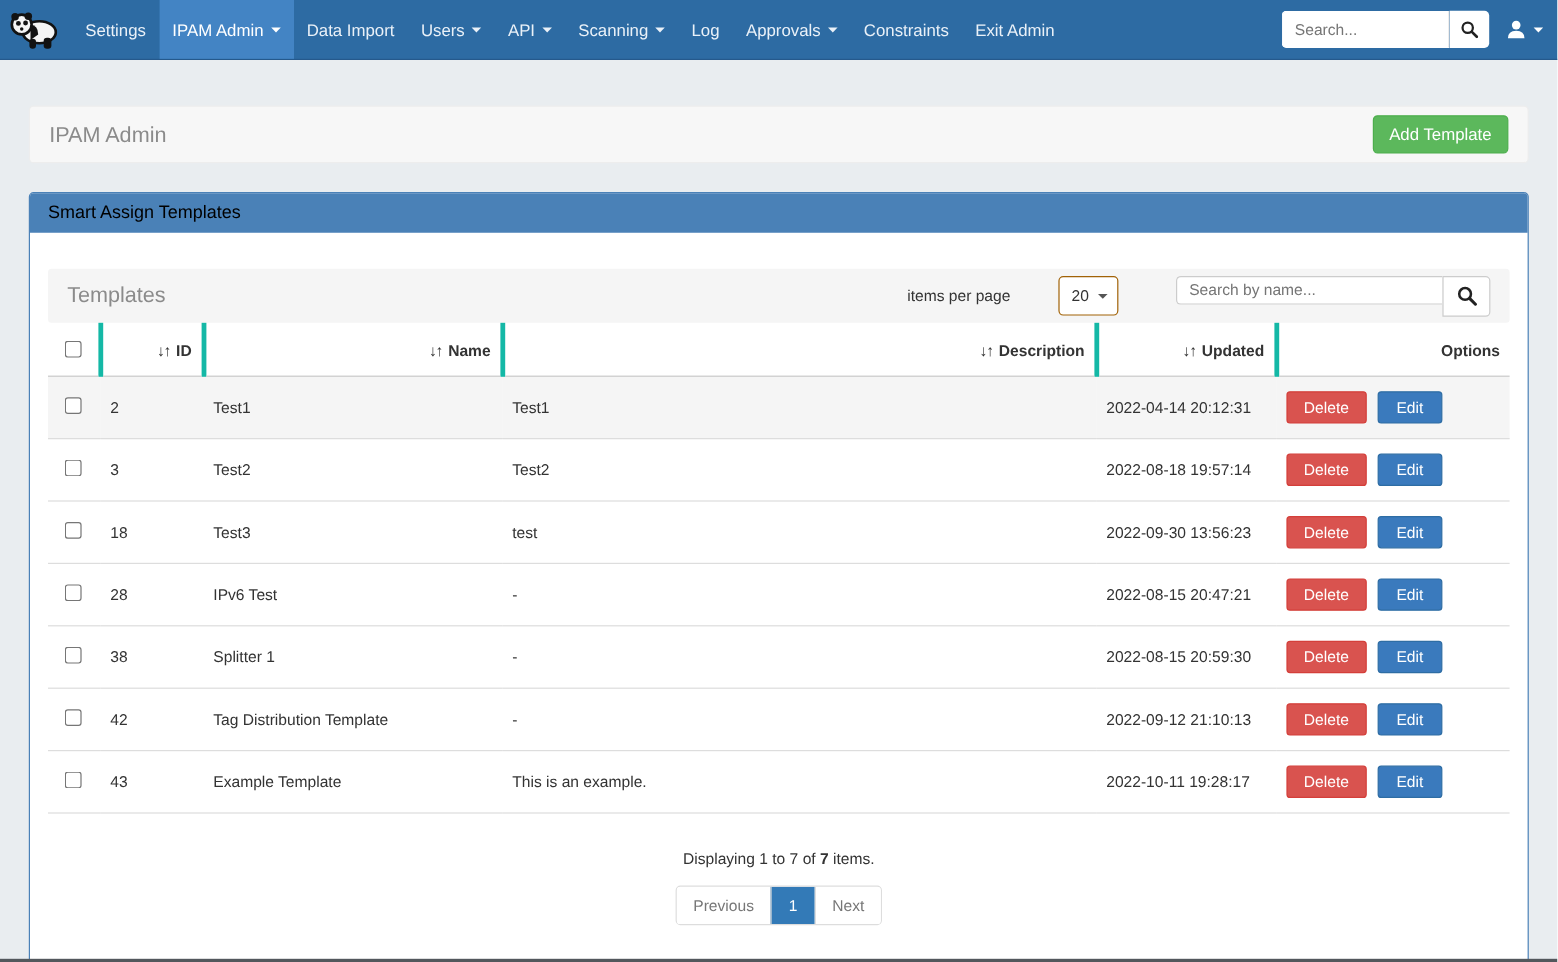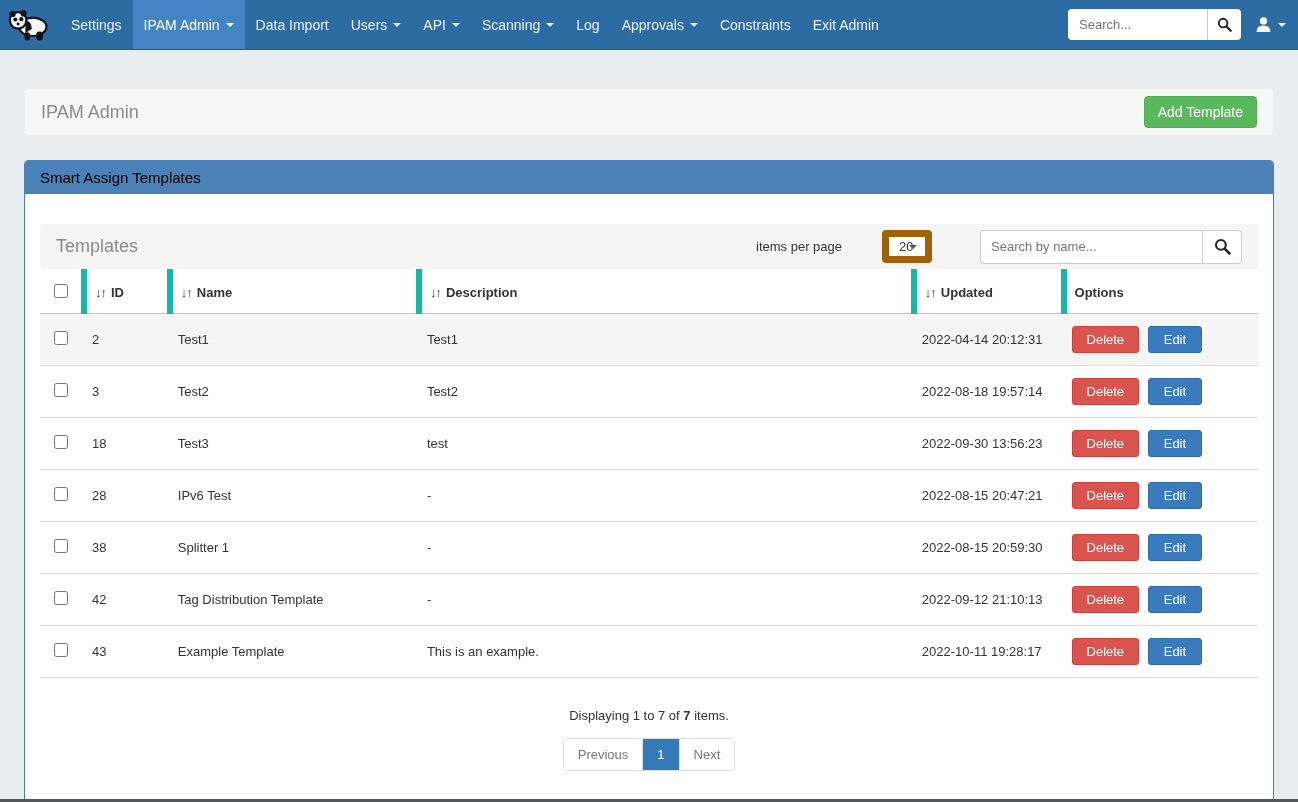--- a/index.html
+++ b/index.html
@@ -29,30 +29,30 @@
   
   .panel { margin-top:24px; background:#ffffff; border:1px solid #4a81b7; border-radius:4px; }
   .panel-heading { background:#4a81b7; color:#000000; font-size:15px; padding:8px 15px; border-radius:3px 3px 0 0; }
   .panel-body { padding:30px 15px 70px 15px; }
 
   
   .toolbar { background:#f5f5f5; border-radius:3px; height:45px; display:flex; align-items:center; padding:0 16px; }
   .toolbar-title { font-size:18px; color:#8b8b8b; }
   .toolbar-right { margin-left:auto; display:flex; align-items:center;gap:32px; }
   .ipp-label { font-size:13px; color:#333; margin-right:8px; }
-  .ipp-select { position:relative; width:50px; height:33px; background:#fff; border:7px solid #a16207; border-radius:4px; font-size:13px; color:#333; display:flex; align-items:center; padding-left:10px; cursor:pointer; margin-right:16px; }
+  .ipp-select { position:relative; width:50px; height:33px; background:#fff; border:1px solid #a16207; border-radius:4px; font-size:13px; color:#333; display:flex; align-items:center; padding-left:10px; cursor:pointer; margin-right:16px; }
   .ipp-select .caret { position:absolute; right:8px; color:#555; }
   .tbl-search-group { display:flex; height:34px; }
-  .tbl-search-input { width:222px; height:34px; border:1px solid #ccc; border-right:none; border-radius:4px 0 0 4px; padding:0 10px; font-size:13px; color:#333; outline:none; }
+  .tbl-search-input { width:222px; height:24px; border:1px solid #ccc; border-right:none; border-radius:4px 0 0 4px; padding:0 10px; font-size:13px; color:#333; outline:none; }
   .tbl-search-btn { width:40px; height:34px; background:#fff; border:1px solid #ccc; border-radius:0 4px 4px 0; display:flex; align-items:center; justify-content:center; cursor:pointer; }
 
   
   table { width:100%; border-collapse:collapse; font-size:13px; color:#333; margin-top:0; }
   th { text-align:left; font-weight:700; padding:15px 8px 12px 8px; border-bottom:1px solid #c8c8c8; }
-  th + th { border-left:6px solid #14b8a6; }
+  th + th { border-left:4px solid #14b8a6;text-align:right; }
   td { padding:12px 8px; border-bottom:1px solid #ddd; }
   tbody tr:first-child { background:#f5f5f5; }
   .col-check { width:44px; }
   .col-id { width:86px; }
   .col-name { width:250px; }
   .col-desc { width:497px; }
   .col-updated { width:150px; }
   .col-options { width:195px; }
   input[type="checkbox"] { width:14px; height:14px; margin:0 0 0 6px; cursor:pointer; }
   .sort-icon { font-weight:700; letter-spacing:-1px; margin-right:5px; }

